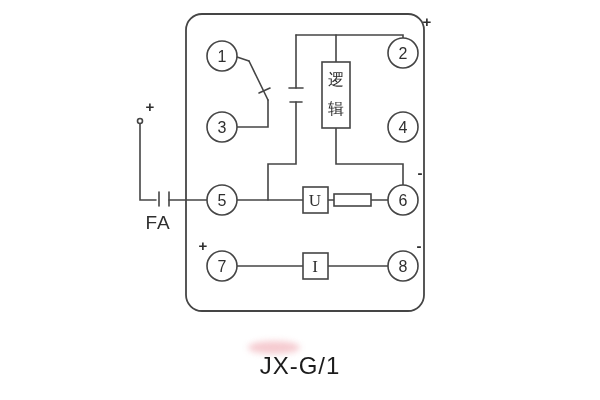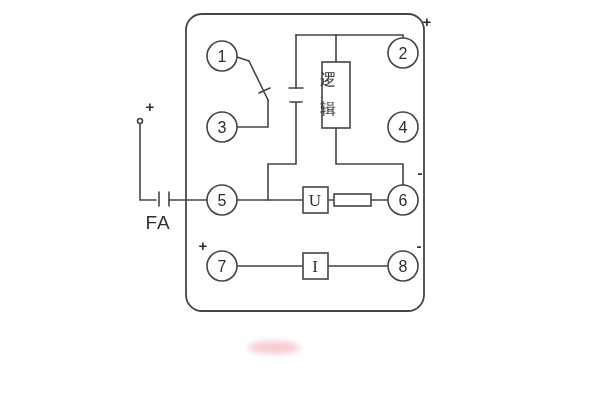--- a/index.html
+++ b/index.html
@@ -13,21 +13,21 @@
   .stage svg{position:absolute;left:0;top:0;}
   svg .wire{stroke:#454545;stroke-width:1.6;fill:none;stroke-linecap:round;}
   svg .outline{stroke:#454545;stroke-width:1.8;fill:#ffffff;}
   svg .comp{stroke:#454545;stroke-width:1.6;fill:#ffffff;}
   svg text{fill:#2f2f2f;font-family:"Liberation Sans", sans-serif;}
   svg text.num{font-size:16px;text-anchor:middle;}
   svg text.serif{font-family:"Liberation Serif", serif;font-size:17px;text-anchor:middle;}
   svg text.pol{font-size:15px;font-weight:bold;text-anchor:middle;}
   svg text.fa{font-size:19px;text-anchor:middle;letter-spacing:1px;}
   .logic-label{
-    position:absolute;left:315px;top:65px;width:26px;height:62px;
+    position:absolute;left:323px;top:65px;width:26px;height:62px;
     font-size:16px;line-height:29px;text-align:center;color:#2f2f2f;
     word-break:break-all;overflow:hidden;
   }
   .title{
     position:absolute;left:180px;top:352px;width:240px;
     text-align:center;font-size:24px;color:#1c1c1c;letter-spacing:1px;
   }
   .smudge{
     position:absolute;left:248px;top:341px;width:52px;height:13px;
     background:#f2b9c0;border-radius:50%;filter:blur(3px);opacity:.75;
@@ -121,14 +121,15 @@
     <text class="pol" x="427" y="27">+</text>
     <text class="pol" x="420" y="178">-</text>
     <text class="pol" x="203" y="251">+</text>
     <text class="pol" x="419" y="251">-</text>
   </svg>
 
   <div class="logic-label">逻辑</div>
 
   <div class="smudge"></div>
 
+  <div class="title">JX-G/1</div>
 
 </div>
 
 </body></html>

